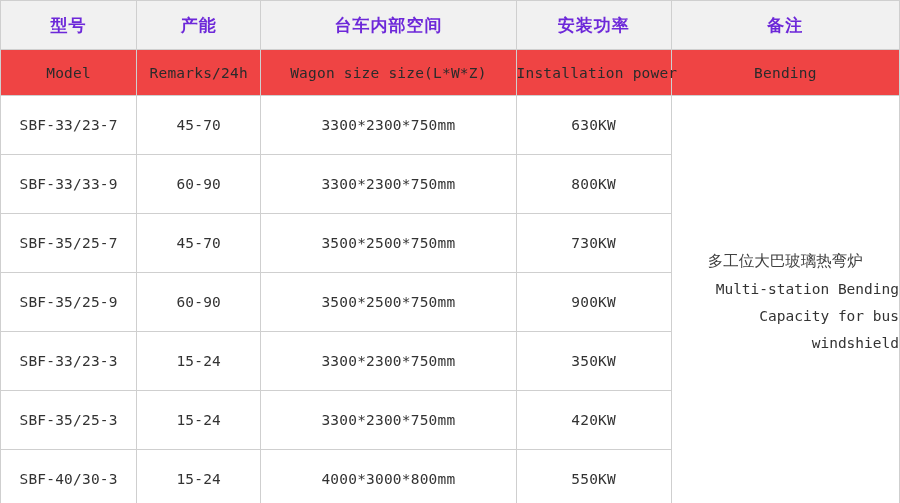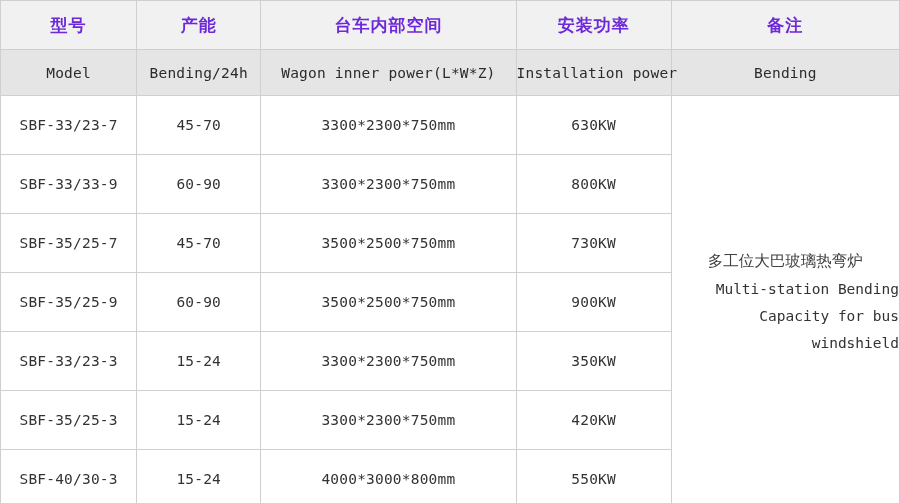--- a/index.html
+++ b/index.html
@@ -33,21 +33,21 @@
   .head-cn {
     background: #f1f1f1;
     height: 48px;
     font-size: 17px;
     font-weight: bold;
     font-family: "DejaVu Sans", sans-serif;
     color: #6d28d9;
     letter-spacing: 1px;
   }
   .head-en {
-    background: #e5e5e5;
+    background: #ef4444;
     height: 45px;
     font-size: 14.5px;
     font-weight: normal;
     font-family: "DejaVu Sans Mono", monospace;
     color: #2b2b2b;
     letter-spacing: 0.2px;
     white-space: nowrap;
   }
   .body-cell {
     height: 58px;
@@ -109,22 +109,22 @@
   <thead>
     <tr>
       <th class="head-cn">型号</th>
       <th class="head-cn">产能</th>
       <th class="head-cn">台车内部空间</th>
       <th class="head-cn">安装功率</th>
       <th class="head-cn">备注</th>
     </tr>
     <tr>
       <th class="head-en">Model</th>
-      <th class="head-en">Bending/24h</th>
-      <th class="head-en">Wagon inner power(L*W*Z)</th>
+      <th class="head-en">Remarks/24h</th>
+      <th class="head-en">Wagon size size(L*W*Z)</th>
       <th class="head-en">Installation power</th>
       <th class="head-en">Bending</th>
     </tr>
   </thead>
   <tbody>
     <tr>
       <td class="body-cell cell-model">SBF-33/23-7</td>
       <td class="body-cell">45-70</td>
       <td class="body-cell">3300*2300*750mm</td>
       <td class="body-cell">630KW</td>

